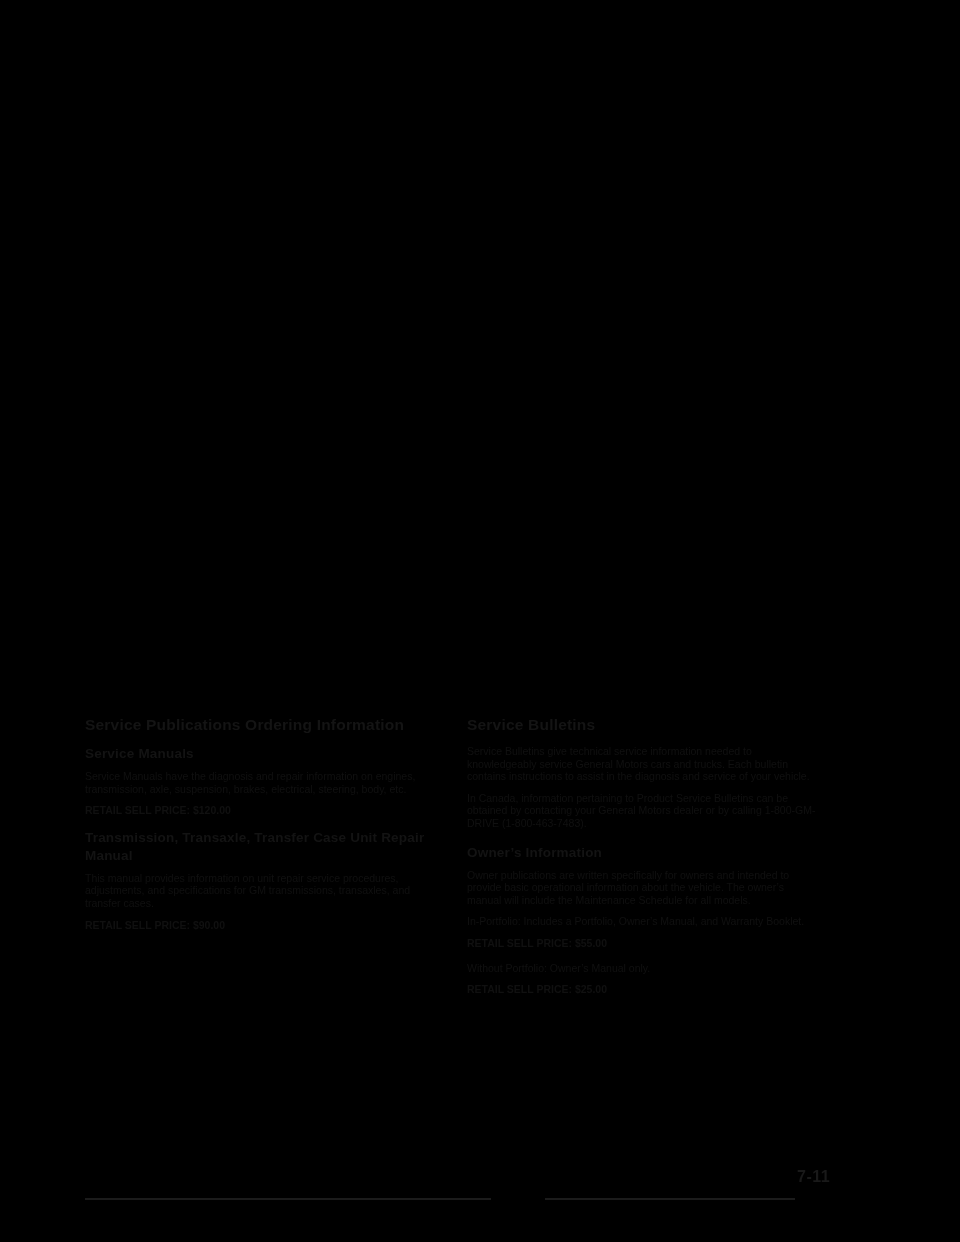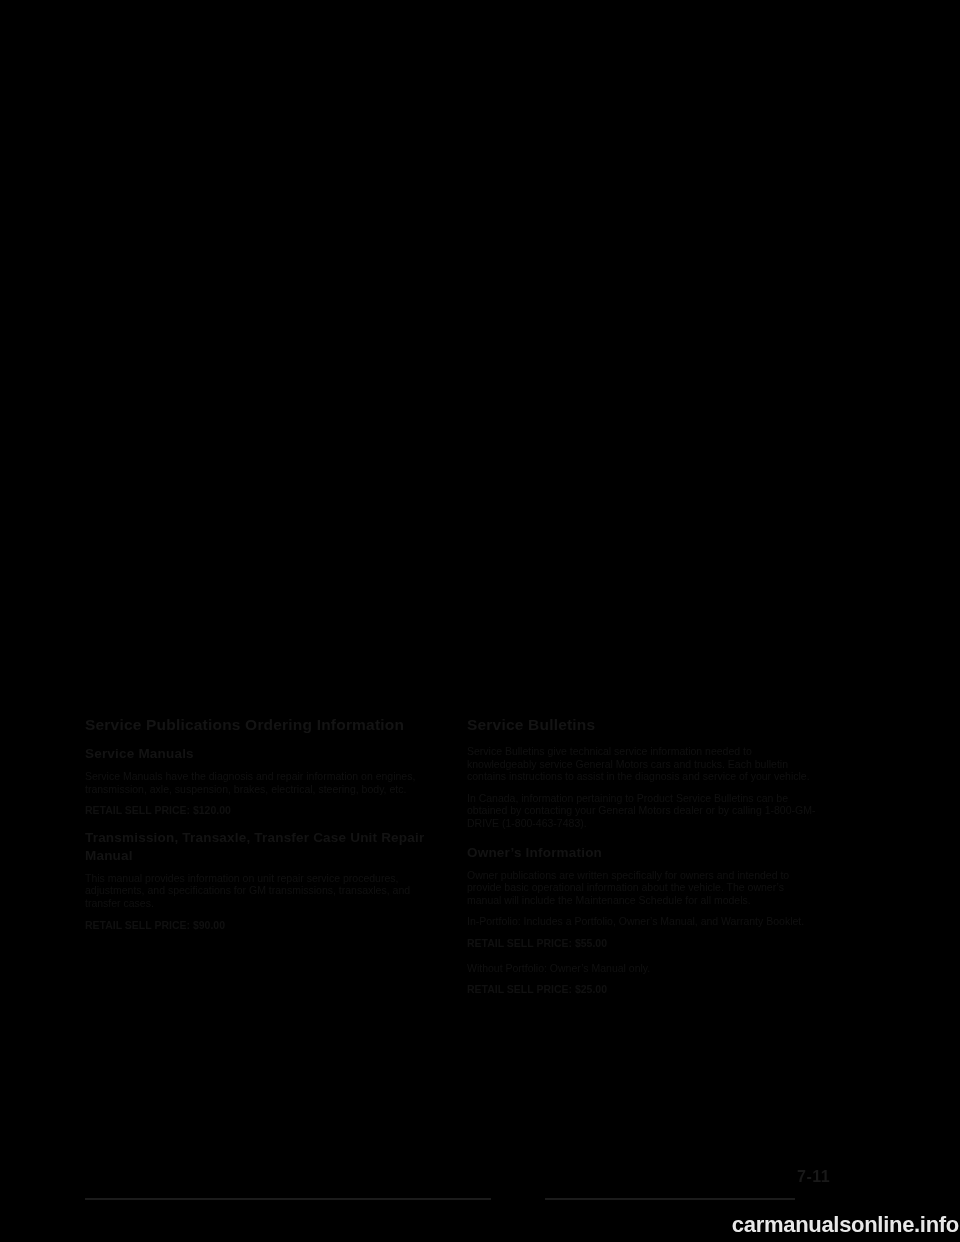--- a/index.html
+++ b/index.html
@@ -168,15 +168,14 @@
 
   </div>
 
   <div class="footer">
     <div class="rule rule-left"></div>
     <div class="rule rule-right"></div>
   </div>
 
   <div class="page-num">7-11</div>
 
-  <div class="watermark">carmanualsonline.info</div>
 
 </div>
 
 </body></html>

